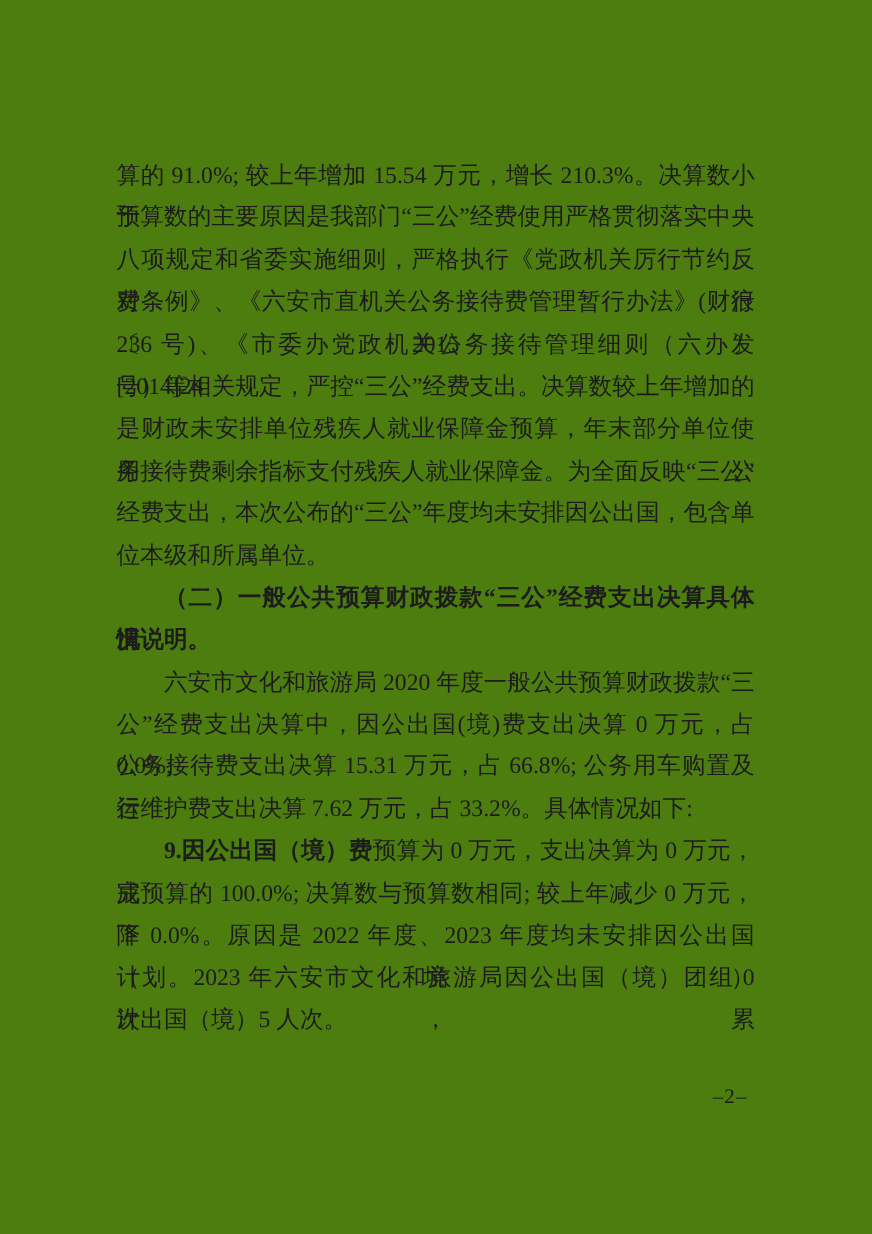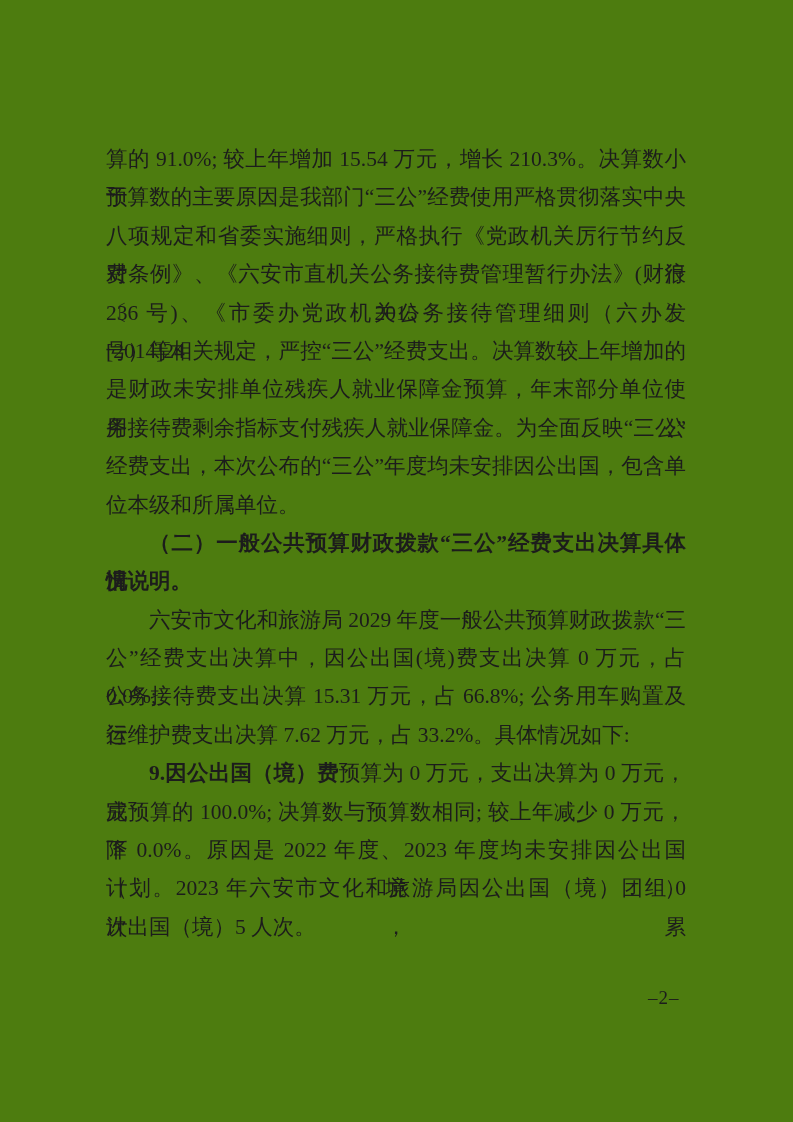--- a/index.html
+++ b/index.html
@@ -61,21 +61,21 @@
       <div class="line"><span class="seg">八项规定和省委实施细则，严格执行《党政机关厉行节约反对浪</span></div>
       <div class="line"><span class="seg">费条例》、《六安市直机关公务接待费管理暂行办法》(财行〔2015〕</span></div>
       <div class="line"><span class="seg">236 号)、《市委办党政机关公务接待管理细则（六办发[2014]24</span></div>
       <div class="line"><span class="seg">号）等相关规定，严控“三公”经费支出。决算数较上年增加的</span></div>
       <div class="line"><span class="seg">是财政未安排单位残疾人就业保障金预算，年末部分单位使用公</span></div>
       <div class="line"><span class="seg">务接待费剩余指标支付残疾人就业保障金。为全面反映“三公”</span></div>
       <div class="line"><span class="seg">经费支出，本次公布的“三公”年度均未安排因公出国，包含单</span></div>
       <div class="line last"><span class="seg">位本级和所属单位。</span></div>
       <div class="line indent"><span class="seg bold">（二）一般公共预算财政拨款“三公”经费支出决算具体情</span></div>
       <div class="line last"><span class="seg bold">况说明。</span></div>
-      <div class="line indent"><span class="seg">六安市文化和旅游局 2029 年度一般公共预算财政拨款“三</span></div>
+      <div class="line indent"><span class="seg">六安市文化和旅游局 2020 年度一般公共预算财政拨款“三</span></div>
       <div class="line"><span class="seg">公”经费支出决算中，因公出国(境)费支出决算 0 万元，占 0.0%;</span></div>
       <div class="line"><span class="seg">公务接待费支出决算 15.31 万元，占 66.8%; 公务用车购置及运</span></div>
       <div class="line last"><span class="seg">行维护费支出决算 7.62 万元，占 33.2%。具体情况如下:</span></div>
       <div class="line indent"><span class="seg bold">9.因公出国（境）费</span><span class="seg">预算为 0 万元，支出决算为 0 万元，完</span></div>
       <div class="line"><span class="seg">成预算的 100.0%; 决算数与预算数相同; 较上年减少 0 万元，下</span></div>
       <div class="line"><span class="seg">降 0.0%。原因是 2022 年度、2023 年度均未安排因公出国（境）</span></div>
       <div class="line"><span class="seg">计划。2023 年六安市文化和旅游局因公出国（境）团组 0 次，累</span></div>
       <div class="line last"><span class="seg">计出国（境）5 人次。</span></div>
     </div>
   <div class="page-number">–2–</div>

